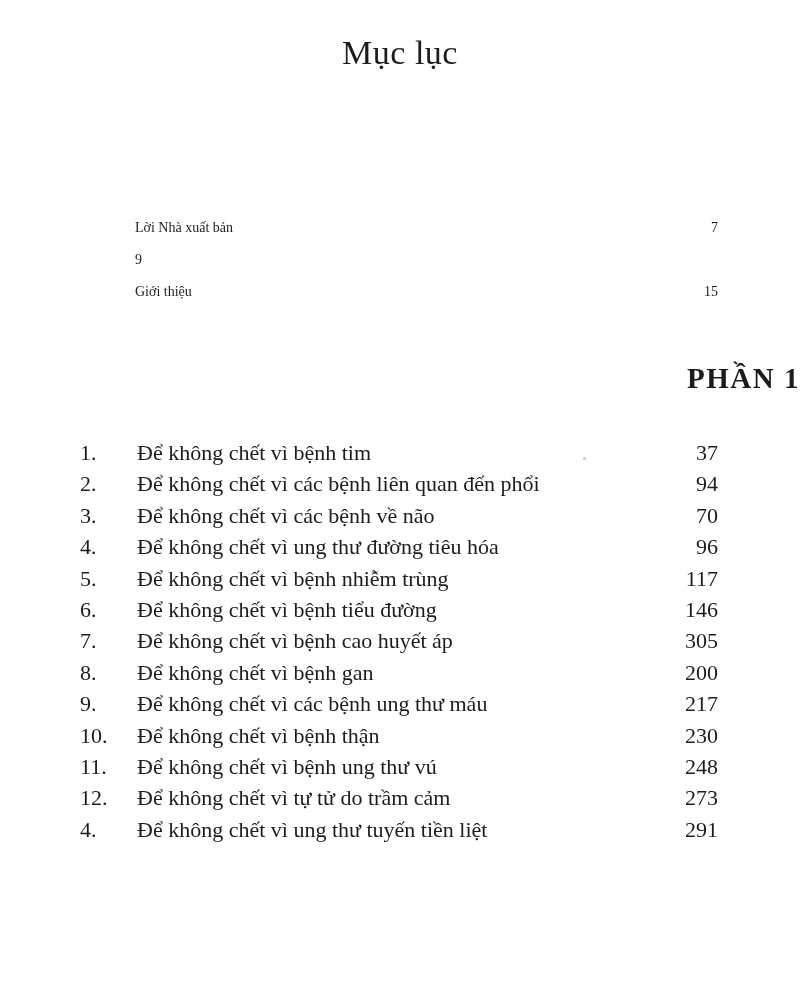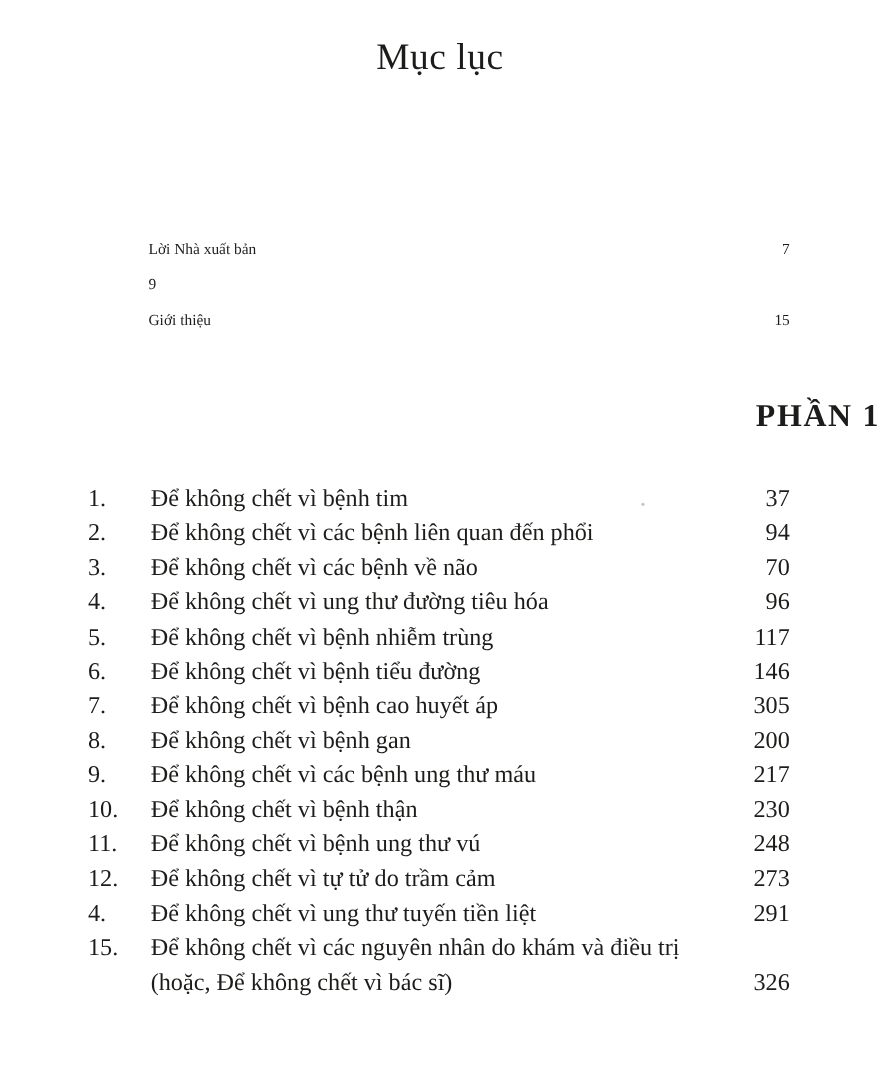--- a/index.html
+++ b/index.html
@@ -228,25 +228,17 @@
   <div class="toc-row">
     <span class="toc-num">4.</span>
     <span class="toc-title-wrap">
       <span class="toc-title">Để không chết vì ung thư tuyến tiền liệt</span>
       
     </span>
     <span class="toc-page">291</span>
   </div>
 
 
-  <div class="toc-row">
-    <span class="toc-num">15.</span>
-    <span class="toc-title-wrap">
-      <span class="toc-title">Để không chết vì các nguyên nhân do khám và điều trị</span>
-      <span class="toc-subtitle">(hoặc, Để không chết vì bác sĩ)</span>
-    </span>
-    <span class="toc-page">326</span>
-  </div>
 </div>
 
   <div class="speck"></div>
 
 </div>
 
 </body></html>

